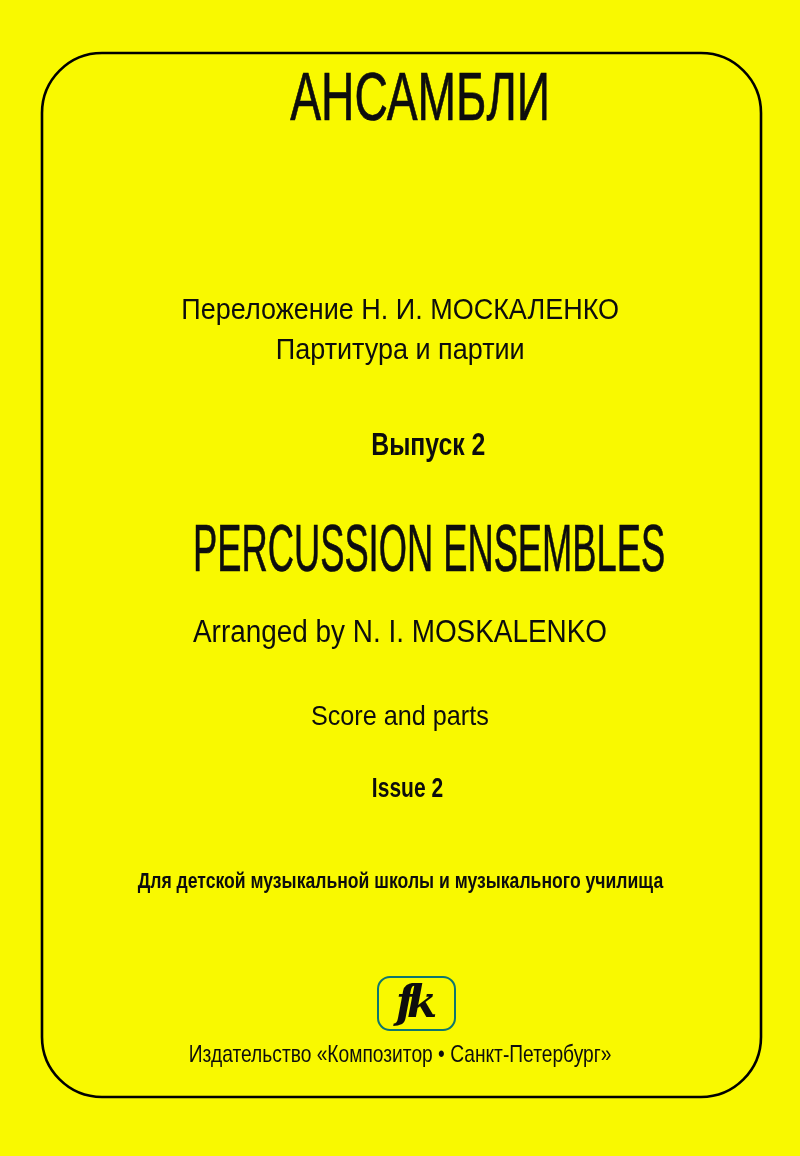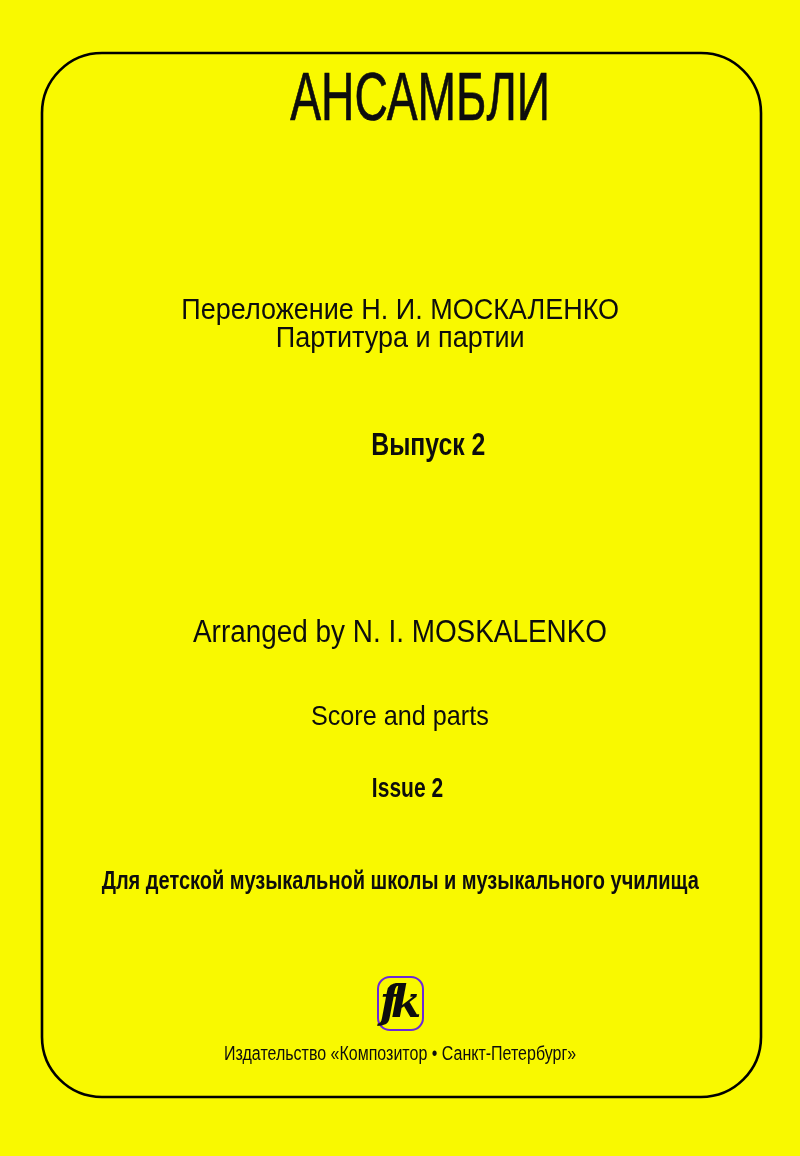--- a/index.html
+++ b/index.html
@@ -9,30 +9,30 @@
   .frame-svg{position:absolute;left:0;top:0;width:800px;height:1156px;}
   .line{position:absolute;left:0;width:800px;text-align:center;white-space:nowrap;}
   .sx{display:inline-block;transform-origin:50% 50%;}
   .sx90{transform:scaleX(0.90);}
   .sx80{transform:scaleX(0.80);}
   .sx75{transform:scaleX(0.75);}
   .sx68{transform:scaleX(0.68);}
   .sx55{transform:scaleX(0.55);}
   .title-ru{top:64px;font-size:68px;line-height:64px;padding-left:20px;-webkit-text-stroke:0.7px #0d0d0d;}
   .arranger-ru{top:254px;font-size:30px;line-height:30px;margin-top:40px;}
-  .scoreparts-ru{top:322px;font-size:30px;line-height:30px;}
+  .scoreparts-ru{top:334px;font-size:30px;line-height:30px;}
   .issue-ru{top:430px;font-size:31px;line-height:30px;font-weight:bold;padding-left:28px;}
   .title-en{top:515px;font-size:66px;line-height:66px;-webkit-text-stroke:0.7px #0d0d0d;}
   .arranger-en{top:616px;font-size:31px;line-height:31px;}
   .scoreparts-en{top:702px;font-size:28px;line-height:28px;}
   .issue-en{top:774px;font-size:28px;line-height:28px;font-weight:bold;padding-left:7px;}
-  .audience{top:866px;font-size:25px;line-height:29.5px;font-weight:bold;}
-  .publisher{top:1044px;font-size:20px;line-height:19.5px;}
+  .audience{top:866px;font-size:22px;line-height:29.5px;font-weight:bold;}
+  .publisher{top:1044px;font-size:24px;line-height:19.5px;}
   .logo{position:absolute;top:976px;left:377px;width:43px;height:51px;
-        border:2px solid #6d28d9;border-radius:13px;}
+        border:2px solid #0f766e;border-radius:13px;padding-left:32px;}
   .logo-glyph{position:absolute;left:50%;top:50%;transform:translate(-50%,-54%);
         font-family:"DejaVu Serif", serif;font-style:italic;font-weight:bold;
         font-size:44px;letter-spacing:-8px;line-height:1;padding-right:8px;}
 </style>
 </head>
 <body>
 
 <div class="page">
 
   <svg class="frame-svg" viewBox="0 0 800 1156" xmlns="http://www.w3.org/2000/svg">
@@ -48,20 +48,23 @@
   </div>
 
   <div class="line scoreparts-ru">
     <span class="sx sx90">Партитура и партии</span>
   </div>
 
   <div class="line issue-ru">
     <span class="sx sx80">Выпуск 2</span>
   </div>
 
+  <div class="line title-en">
+    <span class="sx sx55">PERCUSSION ENSEMBLES</span>
+  </div>
 
   <div class="line arranger-en">
     <span class="sx sx90">Arranged by N. I. MOSKALENKO</span>
   </div>
 
   <div class="line scoreparts-en">
     <span class="sx sx90">Score and parts</span>
   </div>
 
   <div class="line issue-en">

